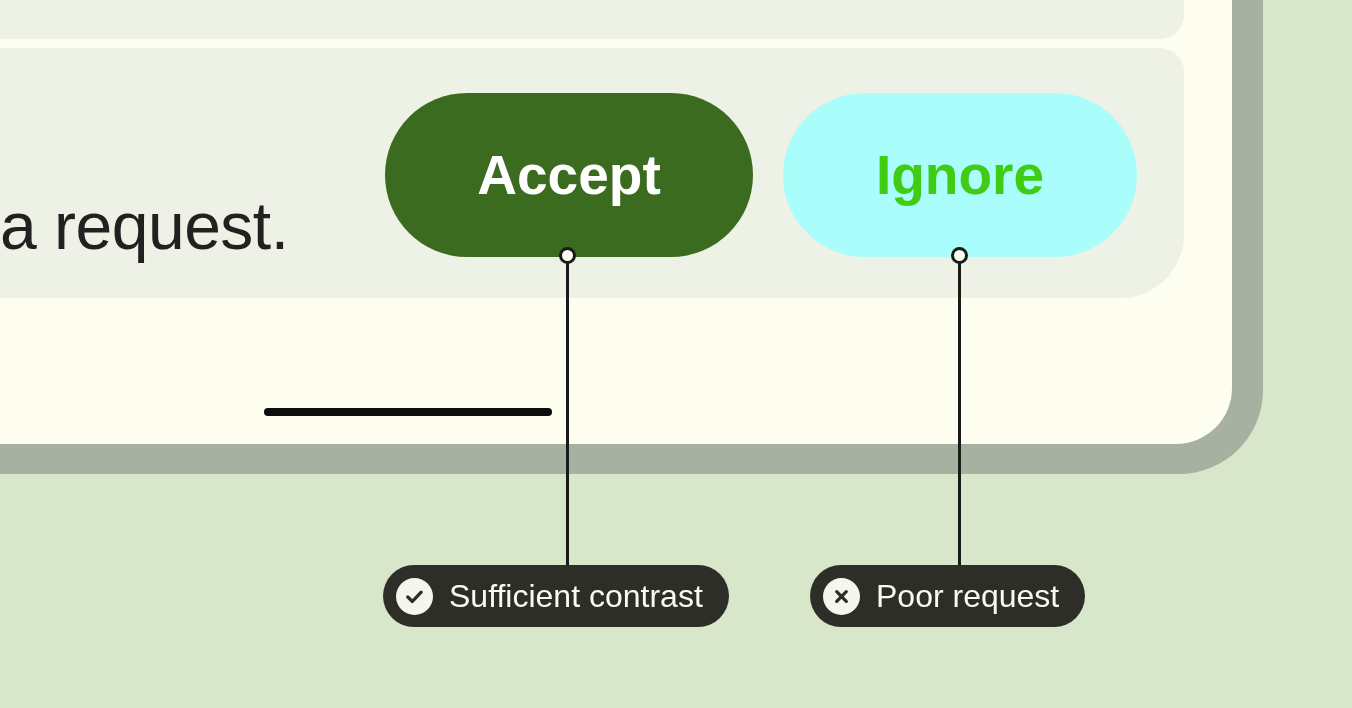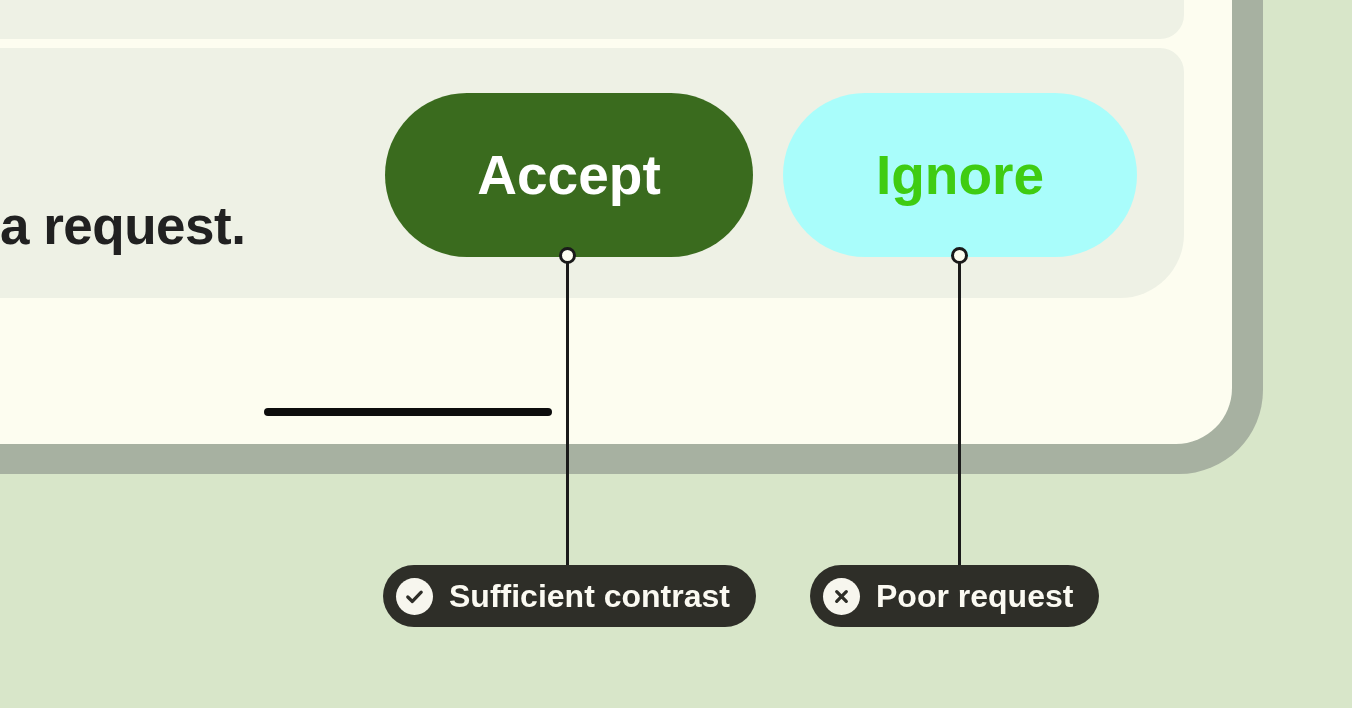--- a/index.html
+++ b/index.html
@@ -39,22 +39,22 @@
   .card-main {
     position: absolute;
     left: 0; top: 48px;
     width: 1184px; height: 250px;
     background: var(--card, #EEF1E5);
     border-radius: 0 24px 64px 0;
   }
   .message-text {
     position: absolute;
     left: 0; top: 148px;
-    font-size: 53px;
-    font-weight: 700;
+    font-size: 66px;
+    font-weight: 400;
     letter-spacing: -0.5px;
     color: var(--text, #212121);
     white-space: nowrap;
     line-height: 60px;
   }
   .pill-button {
     position: absolute;
     top: 45px; 
     height: 164px;
     border-radius: 82px;
@@ -128,21 +128,21 @@
     align-items: center;
     justify-content: center;
     flex: 0 0 auto;
   }
   .badge-icon-circle svg {
     display: block;
   }
   .badge-label {
     color: var(--badge_text, #FBFAF2);
     font-size: 32px;
-    font-weight: 700;
+    font-weight: 400;
     white-space: nowrap;
     line-height: 62px;
   }
 </style>
 </head>
 <body>
 
 <div class="stage">
 
   <div class="bezel">

